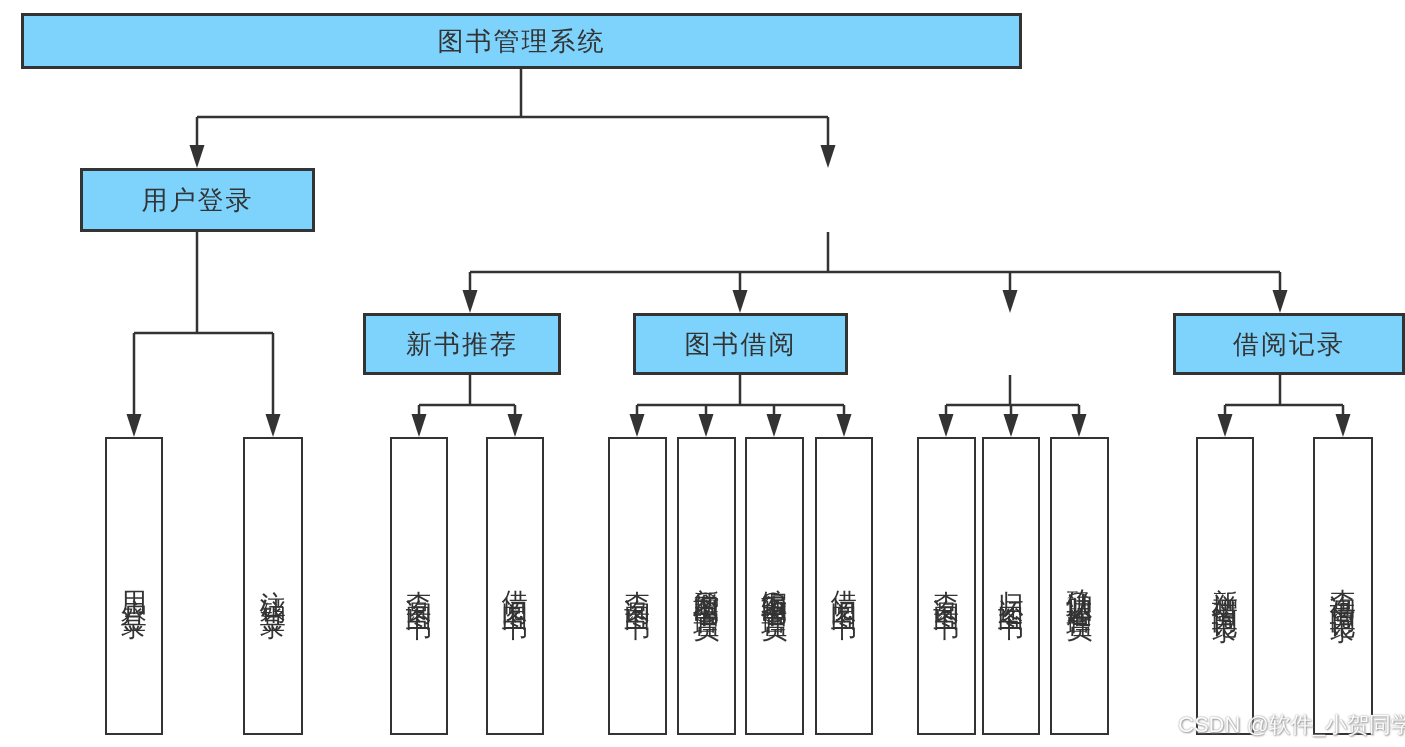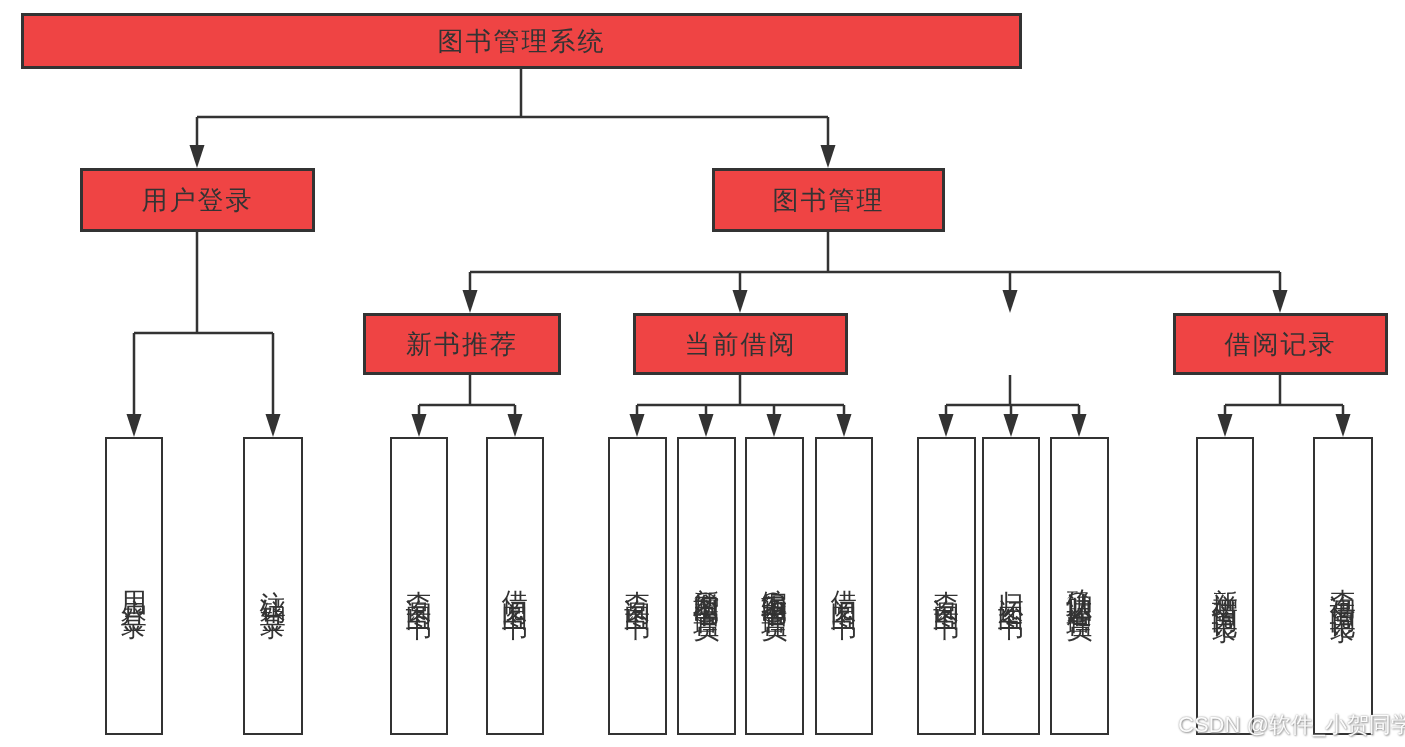--- a/index.html
+++ b/index.html
@@ -10,21 +10,21 @@
     overflow:hidden;
     font-family:"Liberation Sans","DejaVu Sans",sans-serif;
     color:#333333;
   }
   svg.connectors { position:absolute; left:0; top:0; }
 
   .hnode {
     position:absolute;
     box-sizing:border-box;
     border:3px solid #333333;
-    background:#ef4444;
+    background:#7dd3fc;
     display:flex; align-items:center; justify-content:center;
     font-size:26px;
     letter-spacing:2px;
     white-space:nowrap;
     z-index:2;
   }
   .vnode {
     position:absolute;
     top:437px; height:298px;
     box-sizing:border-box;
@@ -87,25 +87,24 @@
       <polygon points="1003.5,414 1018.5,414 1011,437"></polygon>
       <polygon points="1071.5,414 1086.5,414 1079,437"></polygon>
       <polygon points="1217.5,414 1232.5,414 1225,437"></polygon>
       <polygon points="1335.5,414 1350.5,414 1343,437"></polygon>
     </g>
   </svg>
 
   <div class="hnode" style="left:21px; top:13px; width:1001px; height:56px;">图书管理系统</div>
 
   <div class="hnode" style="left:80px; top:168px; width:235px; height:64px;">用户登录</div>
-  <div class="hnode" style="left:712px; top:168px; width:233px; height:64px;">图书管理</div>
 
   <div class="hnode" style="left:363px; top:313px; width:198px; height:62px;">新书推荐</div>
-  <div class="hnode" style="left:633px; top:313px; width:215px; height:62px;">当前借阅</div>
-  <div class="hnode" style="left:1173px; top:313px; width:215px; height:62px;">借阅记录</div>
+  <div class="hnode" style="left:633px; top:313px; width:215px; height:62px;">图书借阅</div>
+  <div class="hnode" style="left:1173px; top:313px; width:232px; height:62px;">借阅记录</div>
 
   <div class="vnode" style="left:105px; width:58px;">
     <span class="vtxt sp4">用户登录</span>
   </div>
   <div class="vnode" style="left:243px; width:60px;">
     <span class="vtxt sp4">注销登录</span>
   </div>
 
   <div class="vnode" style="left:390px; width:58px;">
     <span class="vtxt sp4">查询图书</span>

